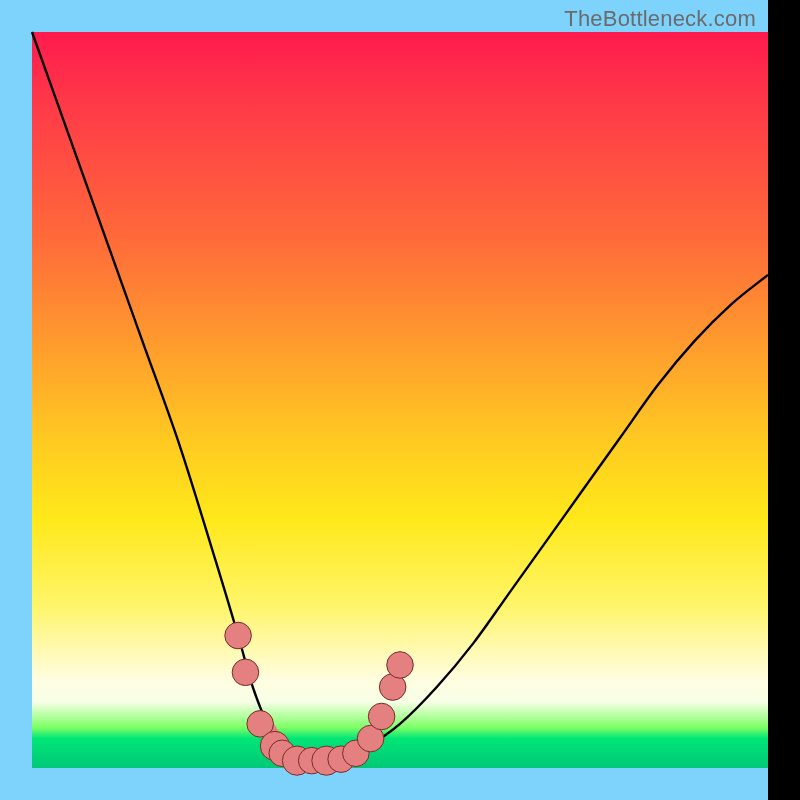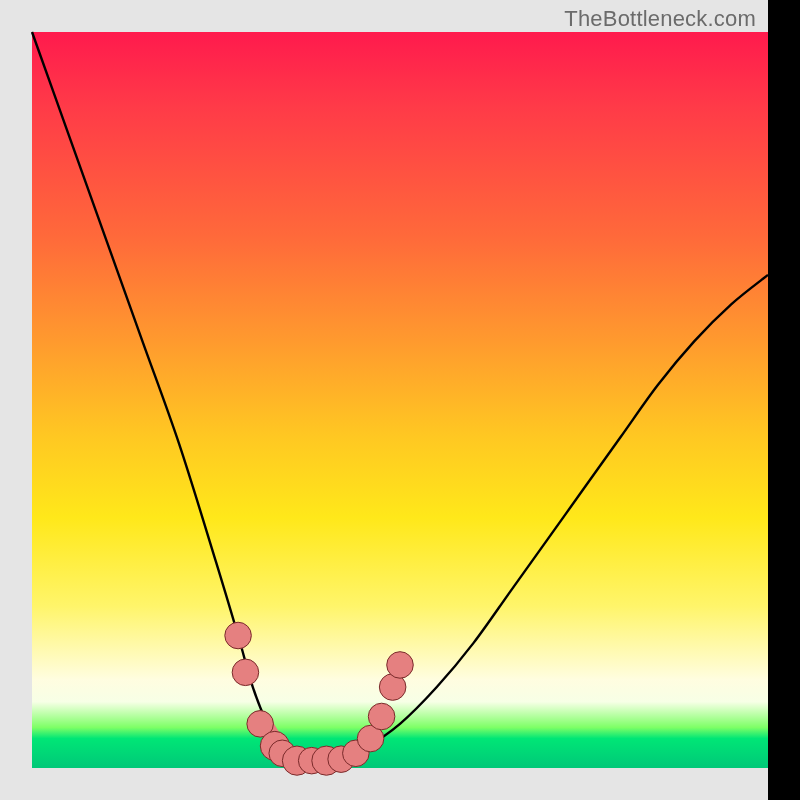--- a/index.html
+++ b/index.html
@@ -10,21 +10,21 @@
     background: #000;
     overflow: hidden;
     font-family: Arial, Helvetica, sans-serif;
   }
   .frame {
     position: absolute;
     left: 0;
     top: 0;
     width: 768px;
     height: 800px;
-    background: #e5e5e5;
+    background: #7dd3fc;
   }
   .plot {
     position: absolute;
     left: 32px;
     top: 32px;
     width: 736px;
     height: 736px;
     
     background: linear-gradient(
       to bottom,

